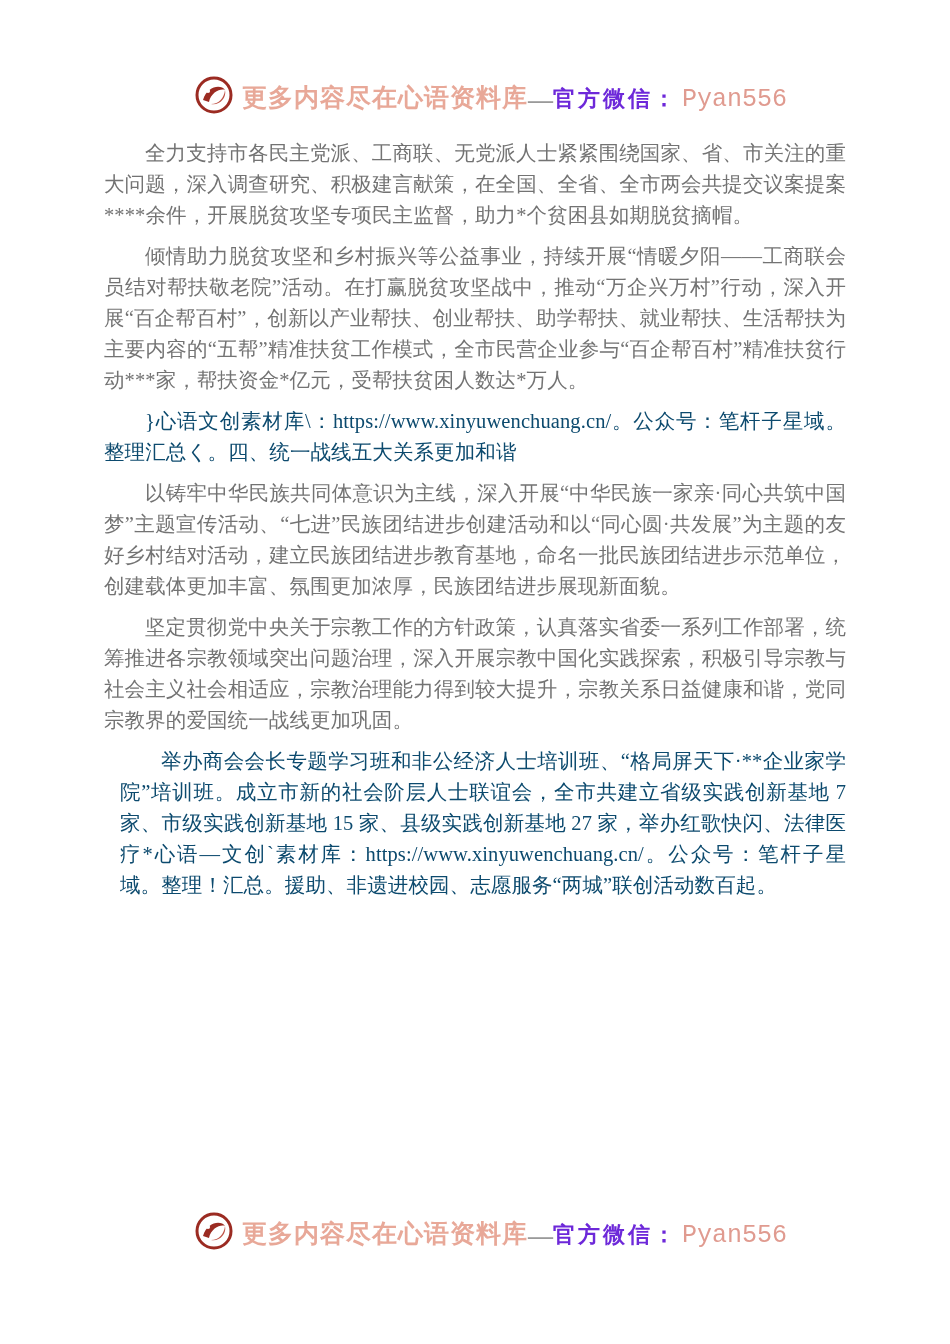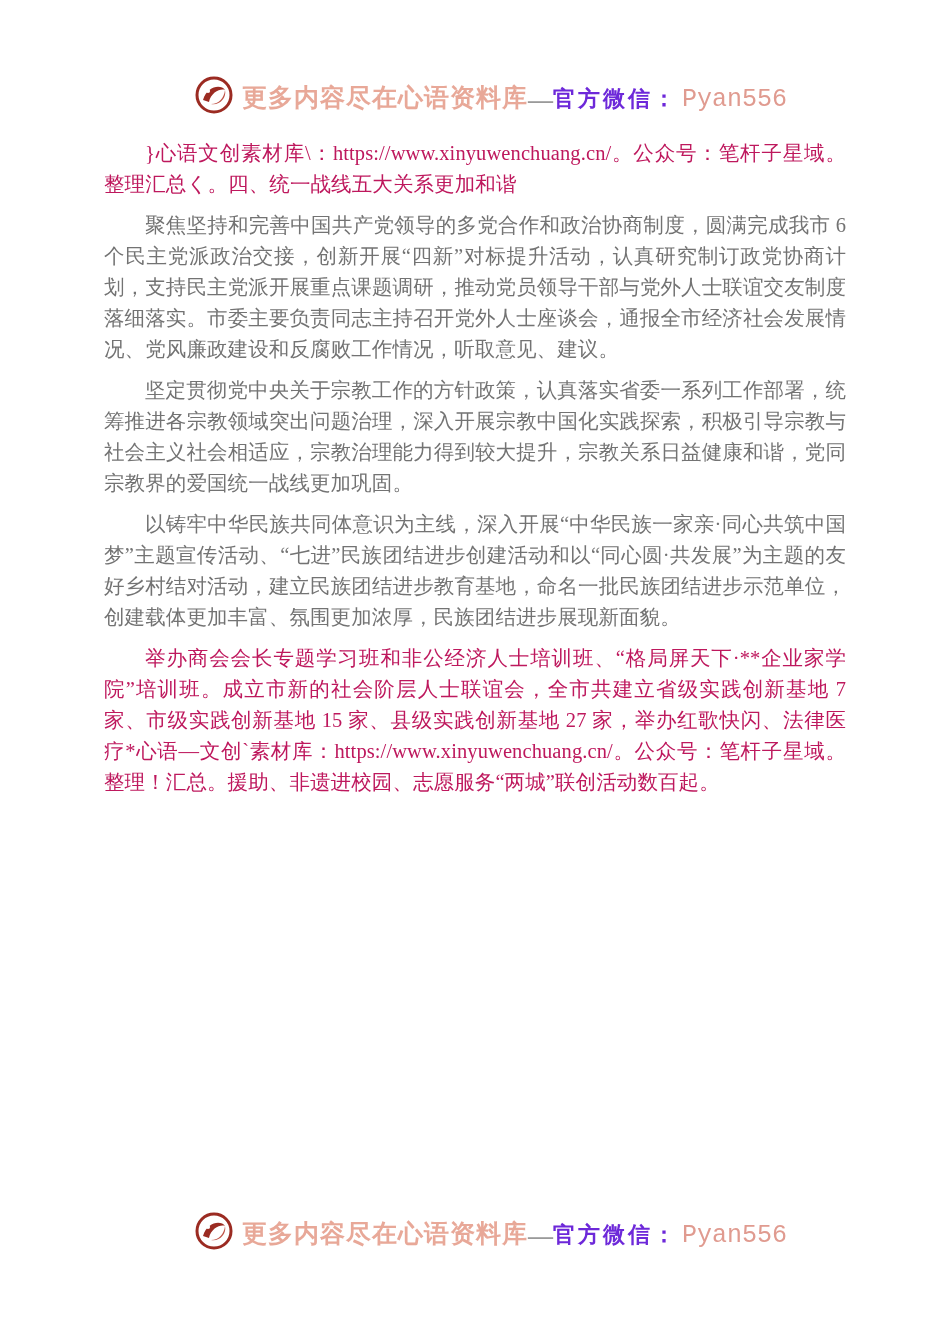--- a/index.html
+++ b/index.html
@@ -81,24 +81,25 @@
     font-size: 20.5px;
     line-height: 31px;
     color: #737373;
     text-align: justify;
     text-justify: inter-character;
     text-indent: 2em;
     letter-spacing: 0.1px;
     font-family: "Liberation Serif", "DejaVu Serif", serif;
   }
   p.para.dark {
-    color: #be185d;
+    color: #0c4a6e;
   }
   p.para.lastblock {
     margin-bottom: 0;
+    margin-left: 16px;
   }
 </style>
 </head>
 <body>
 
 <div class="page">
 
   <div class="watermark watermark-top">
     <span class="wm-logo">
       <svg viewBox="0 0 38 38" xmlns="http://www.w3.org/2000/svg" aria-hidden="true">
@@ -109,24 +110,25 @@
         <circle cx="23" cy="23" r="1.6" fill="#ffffff"></circle>
       </svg>
     </span>
     <span class="wm-text-a">更多内容尽在心语资料库</span>
     <span class="wm-dash">—</span>
     <span class="wm-text-b">官方微信：</span>
     <span class="wm-text-c">Pyan556</span>
   </div>
 
   <div class="content">
+    <p class="para">全力支持市各民主党派、工商联、无党派人士紧紧围绕国家、省、市关注的重大问题，深入调查研究、积极建言献策，在全国、全省、全市两会共提交议案提案****余件，开展脱贫攻坚专项民主监督，助力*个贫困县如期脱贫摘帽。</p>
+    <p class="para">倾情助力脱贫攻坚和乡村振兴等公益事业，持续开展“情暖夕阳——工商联会员结对帮扶敬老院”活动。在打赢脱贫攻坚战中，推动“万企兴万村”行动，深入开展“百企帮百村”，创新以产业帮扶、创业帮扶、助学帮扶、就业帮扶、生活帮扶为主要内容的“五帮”精准扶贫工作模式，全市民营企业参与“百企帮百村”精准扶贫行动***家，帮扶资金*亿元，受帮扶贫困人数达*万人。</p>
     <p class="para dark">}心语文创素材库\：https://www.xinyuwenchuang.cn/。公众号：笔杆子星域。整理汇总く。四、统一战线五大关系更加和谐</p>
-    <p class="para">聚焦坚持和完善中国共产党领导的多党合作和政治协商制度，圆满完成我市 6 个民主党派政治交接，创新开展“四新”对标提升活动，认真研究制订政党协商计划，支持民主党派开展重点课题调研，推动党员领导干部与党外人士联谊交友制度落细落实。市委主要负责同志主持召开党外人士座谈会，通报全市经济社会发展情况、党风廉政建设和反腐败工作情况，听取意见、建议。</p>
+    <p class="para">以铸牢中华民族共同体意识为主线，深入开展“中华民族一家亲·同心共筑中国梦”主题宣传活动、“七进”民族团结进步创建活动和以“同心圆·共发展”为主题的友好乡村结对活动，建立民族团结进步教育基地，命名一批民族团结进步示范单位，创建载体更加丰富、氛围更加浓厚，民族团结进步展现新面貌。</p>
     <p class="para">坚定贯彻党中央关于宗教工作的方针政策，认真落实省委一系列工作部署，统筹推进各宗教领域突出问题治理，深入开展宗教中国化实践探索，积极引导宗教与社会主义社会相适应，宗教治理能力得到较大提升，宗教关系日益健康和谐，党同宗教界的爱国统一战线更加巩固。</p>
-    <p class="para">以铸牢中华民族共同体意识为主线，深入开展“中华民族一家亲·同心共筑中国梦”主题宣传活动、“七进”民族团结进步创建活动和以“同心圆·共发展”为主题的友好乡村结对活动，建立民族团结进步教育基地，命名一批民族团结进步示范单位，创建载体更加丰富、氛围更加浓厚，民族团结进步展现新面貌。</p>
     <p class="para dark lastblock">举办商会会长专题学习班和非公经济人士培训班、“格局屏天下·**企业家学院”培训班。成立市新的社会阶层人士联谊会，全市共建立省级实践创新基地 7 家、市级实践创新基地 15 家、县级实践创新基地 27 家，举办红歌快闪、法律医疗*心语—文创`素材库：https://www.xinyuwenchuang.cn/。公众号：笔杆子星域。整理！汇总。援助、非遗进校园、志愿服务“两城”联创活动数百起。</p>
   </div>
 
   <div class="watermark watermark-bottom">
     <span class="wm-logo">
       <svg viewBox="0 0 38 38" xmlns="http://www.w3.org/2000/svg" aria-hidden="true">
         <circle cx="19" cy="19" r="17" fill="none" stroke="#9b2b22" stroke-width="3"></circle>
         <path d="M8 24 C12 10, 26 8, 30 14 C26 12, 16 16, 14 26 Z" fill="#9b2b22"></path>
         <path d="M30 14 C32 22, 24 30, 16 28 C24 28, 29 22, 30 14 Z" fill="#c0564a"></path>
         <circle cx="13" cy="15" r="2.1" fill="#ffffff"></circle>

